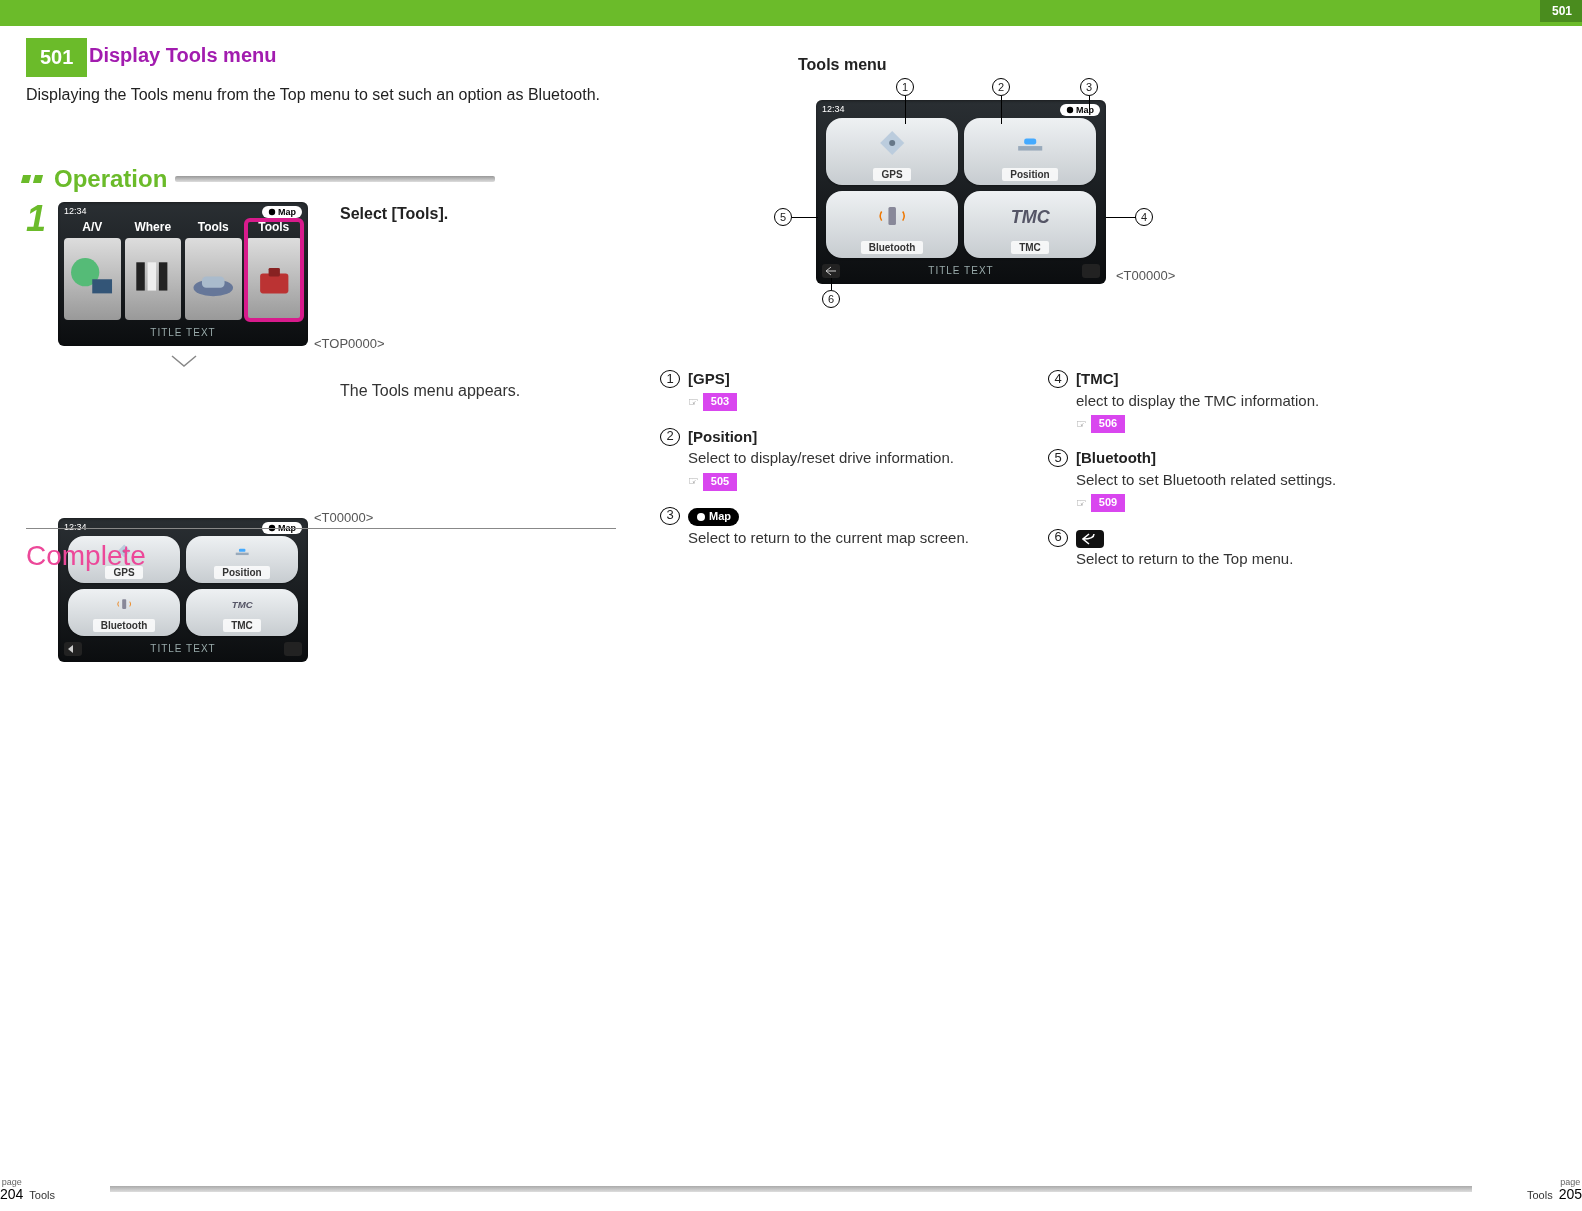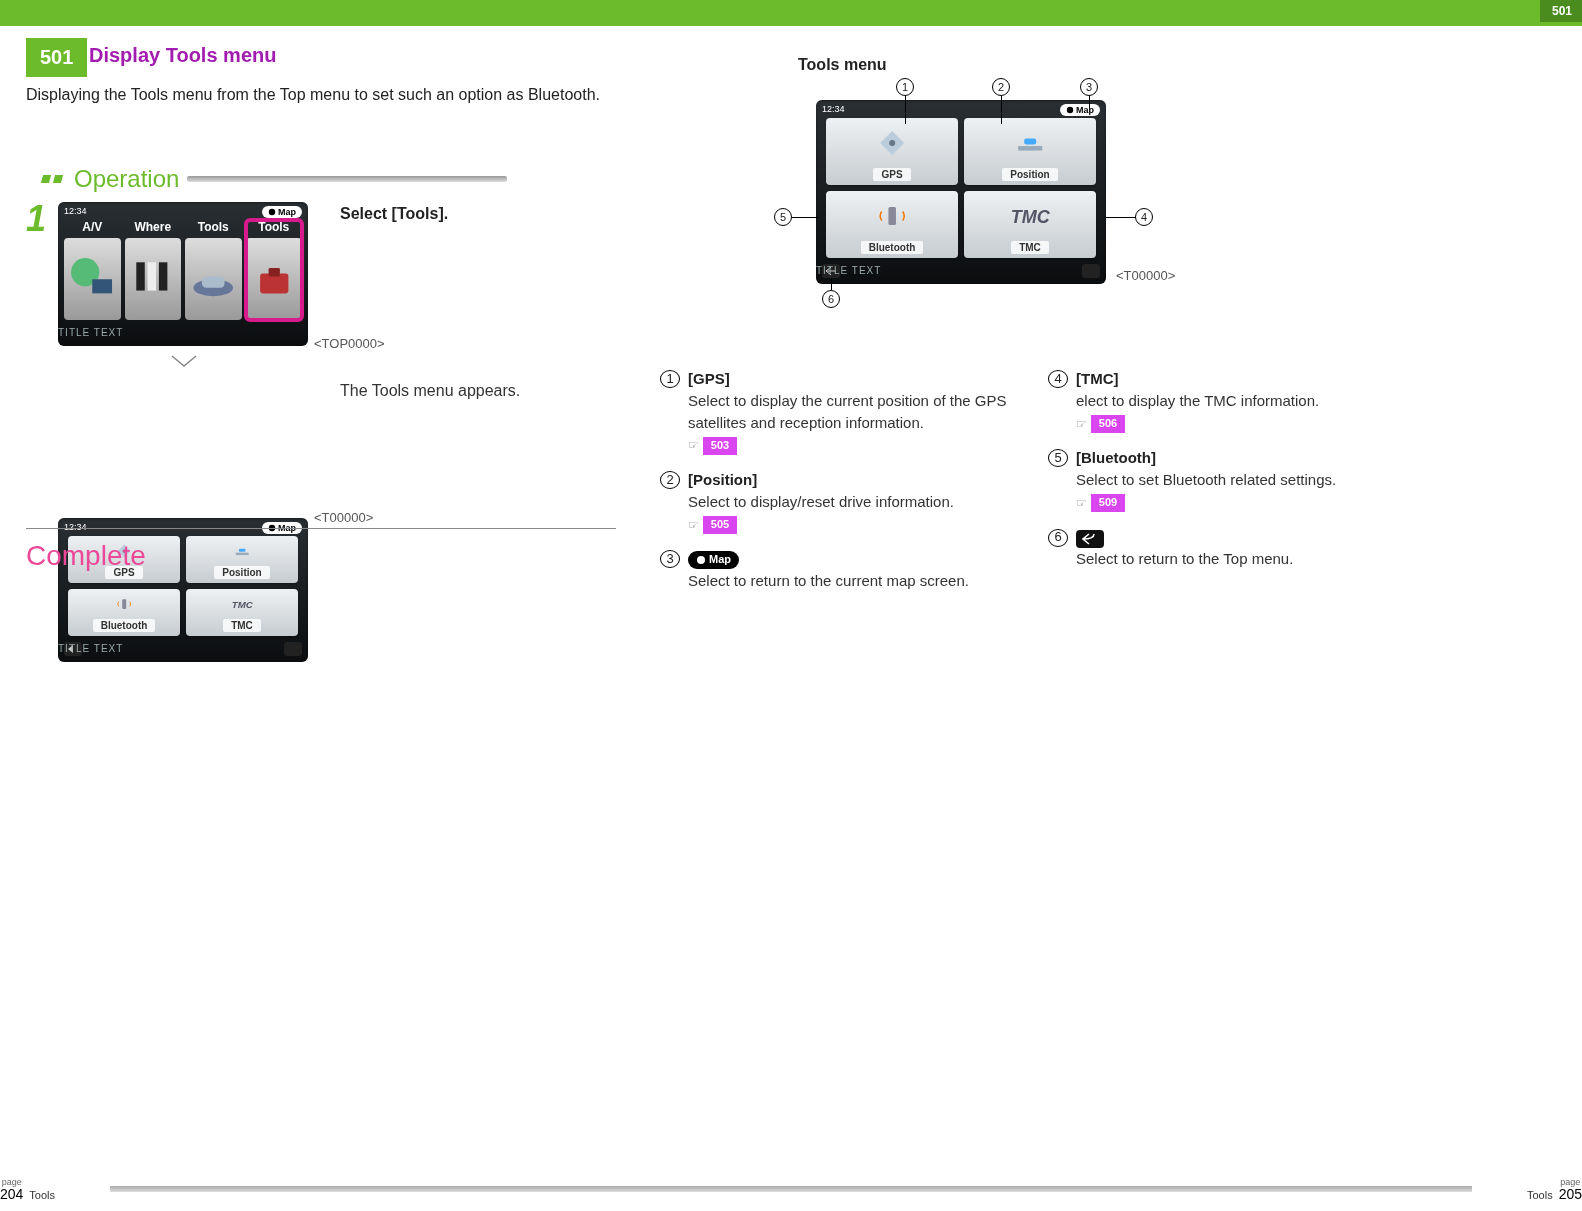--- a/index.html
+++ b/index.html
@@ -5,21 +5,21 @@
   * { margin:0; padding:0; box-sizing:border-box; }
   body { font-family: "Myriad Pro", "Segoe UI", Arial, sans-serif; background:#fff; color:#222; width:1582px; height:1211px; position:relative; overflow:hidden; }
   
   .topbar { position:absolute; top:0; left:0; right:0; height:26px; background:#6bbb2a; }
   .topbar .tab { position:absolute; right:0; top:0; background:#4a8c1e; color:#fff; font-size:12px; padding:4px 10px 4px 12px; font-weight:600; }
   
   .section-badge { position:absolute; left:26px; top:38px; background:#6bbb2a; color:#fff; font-weight:700; font-size:20px; padding:8px 14px; }
   .section-title { position:absolute; left:89px; top:44px; font-weight:700; font-size:20px; color:#a21caf; }
   .section-sub { position:absolute; left:26px; top:86px; font-size:16px; color:#222; }
   
-  .op-wrap { position:absolute; left:42px; top:165px; }
+  .op-wrap { position:absolute; left:22px; top:165px;font-weight:bold; }
   .op-line { display:flex; align-items:center; }
   .op-bullet { width:8px; height:8px; background:#6bbb2a; margin-right:4px; transform:skewX(-15deg); }
   .op-bullet:first-child{ margin-left:0; }
   .op-title { color:#6bbb2a; font-size:24px; margin:0 8px; }
   .op-rule { width:320px; height:6px; background:linear-gradient(#999, #ddd); border-radius:2px; }
   
   .step-num { position:absolute; left:26px; top:198px; color:#6bbb2a; font-style:italic; font-weight:700; font-size:36px; }
   .screen1 { position:absolute; left:58px; top:202px; width:250px; height:144px; }
   .screen-caption { position:absolute; left:314px; top:336px; font-size:13px; color:#555; }
   .screen1-right { position:absolute; left:340px; top:205px; font-weight:700; font-size:16px; }
@@ -28,33 +28,33 @@
   .screen2 { position:absolute; left:58px; top:374px; width:250px; height:144px; }
   .screen2-caption { position:absolute; left:314px; top:510px; font-size:13px; color:#555; }
   .screen2-right { position:absolute; left:340px; top:382px; font-size:16px; color:#333; }
   .sep-line { position:absolute; left:26px; top:528px; width:590px; border-top:1px solid #888; }
   .complete { position:absolute; left:26px; top:540px; font-size:28px; color:#ec4899; font-weight:300; }
   
   .device { background:linear-gradient(#2a2f33,#0b0d0f); border-radius:6px; position:relative; font-size:10px; box-shadow:0 1px 3px rgba(0,0,0,.4) inset; }
   .dev-top { position:absolute; top:4px; left:6px; color:#fff; font-size:9px; }
   .dev-map { position:absolute; top:4px; right:6px; background:#fff; color:#000; border-radius:8px; padding:1px 6px; font-size:9px; font-weight:700; display:flex; align-items:center; gap:2px; }
   .dev-map svg{ width:8px;height:8px;}
-  .dev-title { position:absolute; bottom:8px; left:0; right:0; text-align:left; color:#9aa; font-size:10px; letter-spacing:1px; }
+  .dev-title { position:absolute; bottom:8px; left:0; right:0; text-align:center; color:#9aa; font-size:10px; letter-spacing:1px; }
   .dev-back { position:absolute; bottom:6px; left:6px; width:18px; height:14px; background:#222; border-radius:3px; display:flex; align-items:center; justify-content:center; }
   .dev-back svg { width:12px; height:10px; fill:#ccc; }
   .dev-opt { position:absolute; bottom:6px; right:6px; width:18px; height:14px; background:#222; border-radius:3px; }
   
   .topgrid { position:absolute; top:18px; left:6px; right:6px; bottom:26px; display:flex; gap:4px; }
   .topcol { flex:1; display:flex; flex-direction:column; }
   .toplabel { color:#fff; text-align:center; font-weight:700; font-size:12px; margin-bottom:4px; }
   .topicon { flex:1; background:linear-gradient(#ddd,#999); border-radius:4px; display:flex; align-items:center; justify-content:center; }
   .hl { outline:4px solid #d81b8c; outline-offset:-2px; border-radius:4px; }
   
   .toolsgrid { position:absolute; top:18px; left:10px; right:10px; bottom:26px; display:grid; grid-template-columns:1fr 1fr; grid-template-rows:1fr 1fr; gap:6px; }
-  .tile { background:linear-gradient(#eef1f3,#c7ccd0); border-radius:4px; position:relative; display:flex; flex-direction:column; align-items:center; justify-content:flex-end; padding-bottom:4px; box-shadow:0 1px 2px rgba(0,0,0,.3); }
+  .tile { background:linear-gradient(#eef1f3,#c7ccd0); border-radius:16px; position:relative; display:flex; flex-direction:column; align-items:center; justify-content:flex-end; padding-bottom:4px; box-shadow:0 1px 2px rgba(0,0,0,.3); }
   .tile .tlabel { background:rgba(255,255,255,.8); padding:1px 8px; border-radius:2px; font-size:10px; font-weight:600; color:#333; }
   .tile .ticon { position:absolute; top:4px; left:0; right:0; bottom:20px; display:flex; align-items:center; justify-content:center; }
   .tile .ticon svg { width:70%; height:70%; }
   
   .right-title { position:absolute; left:798px; top:56px; font-weight:700; font-size:16px; }
   .big-screen { position:absolute; left:816px; top:100px; width:290px; height:184px; }
   .big-caption { position:absolute; left:1116px; top:268px; font-size:13px; color:#555; }
   
   .callout{ position:absolute; width:18px;height:18px;border:1px solid #000;border-radius:50%;display:flex;align-items:center;justify-content:center;font-size:11px;background:#fff; }
   .leader{ position:absolute; background:#000; }
@@ -288,21 +288,20 @@
 <div class="callout" style="left:774px; top:208px;">5</div>
 <div class="leader" style="left:792px; top:217px; width:26px; height:1px;"></div>
 <div class="callout" style="left:822px; top:290px;">6</div>
 <div class="leader" style="left:831px; top:278px; width:1px; height:12px;"></div>
 
 <div class="desc-col left">
   <div class="item">
     <div class="num">1</div>
     <div class="body">
       <div class="hd">[GPS]</div>
-      <div class="tx">Select to display the current position of the GPS satellites and reception information.</div>
       <div class="ref">
           <span class="hand">☞</span>
           <span class="chip">503</span>
         </div>
     </div>
   </div>
   <div class="item">
     <div class="num">2</div>
     <div class="body">
       <div class="hd">[Position]</div>

